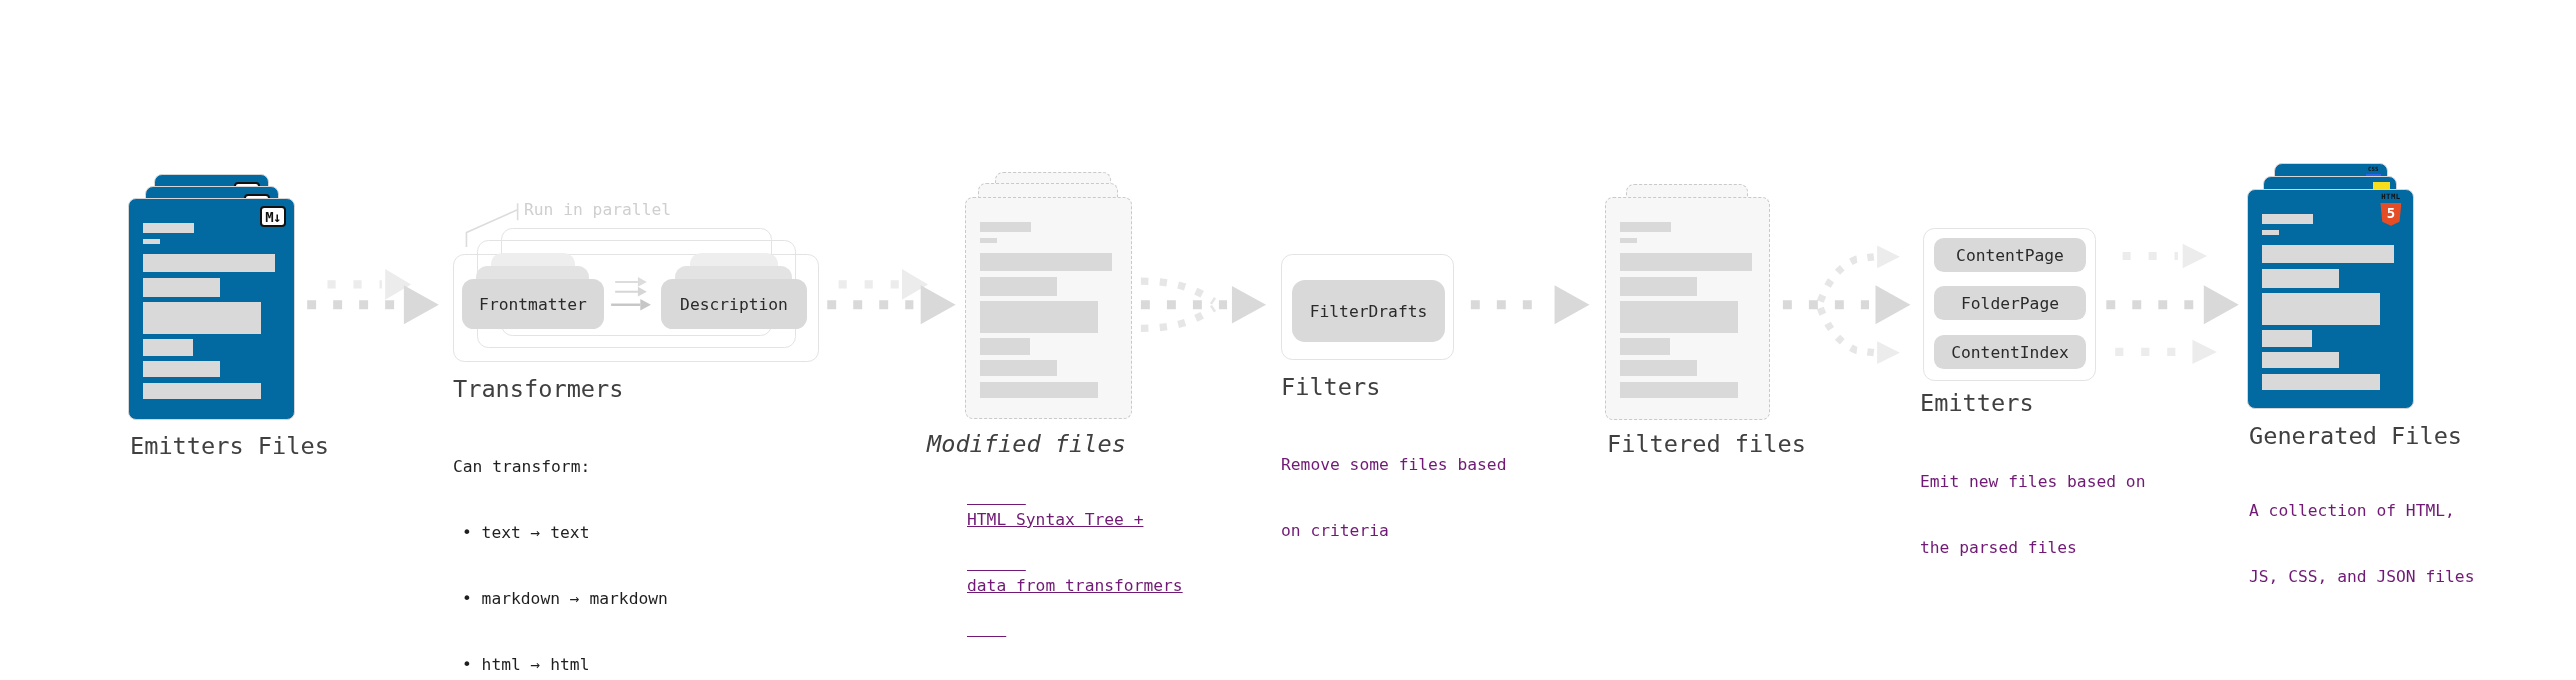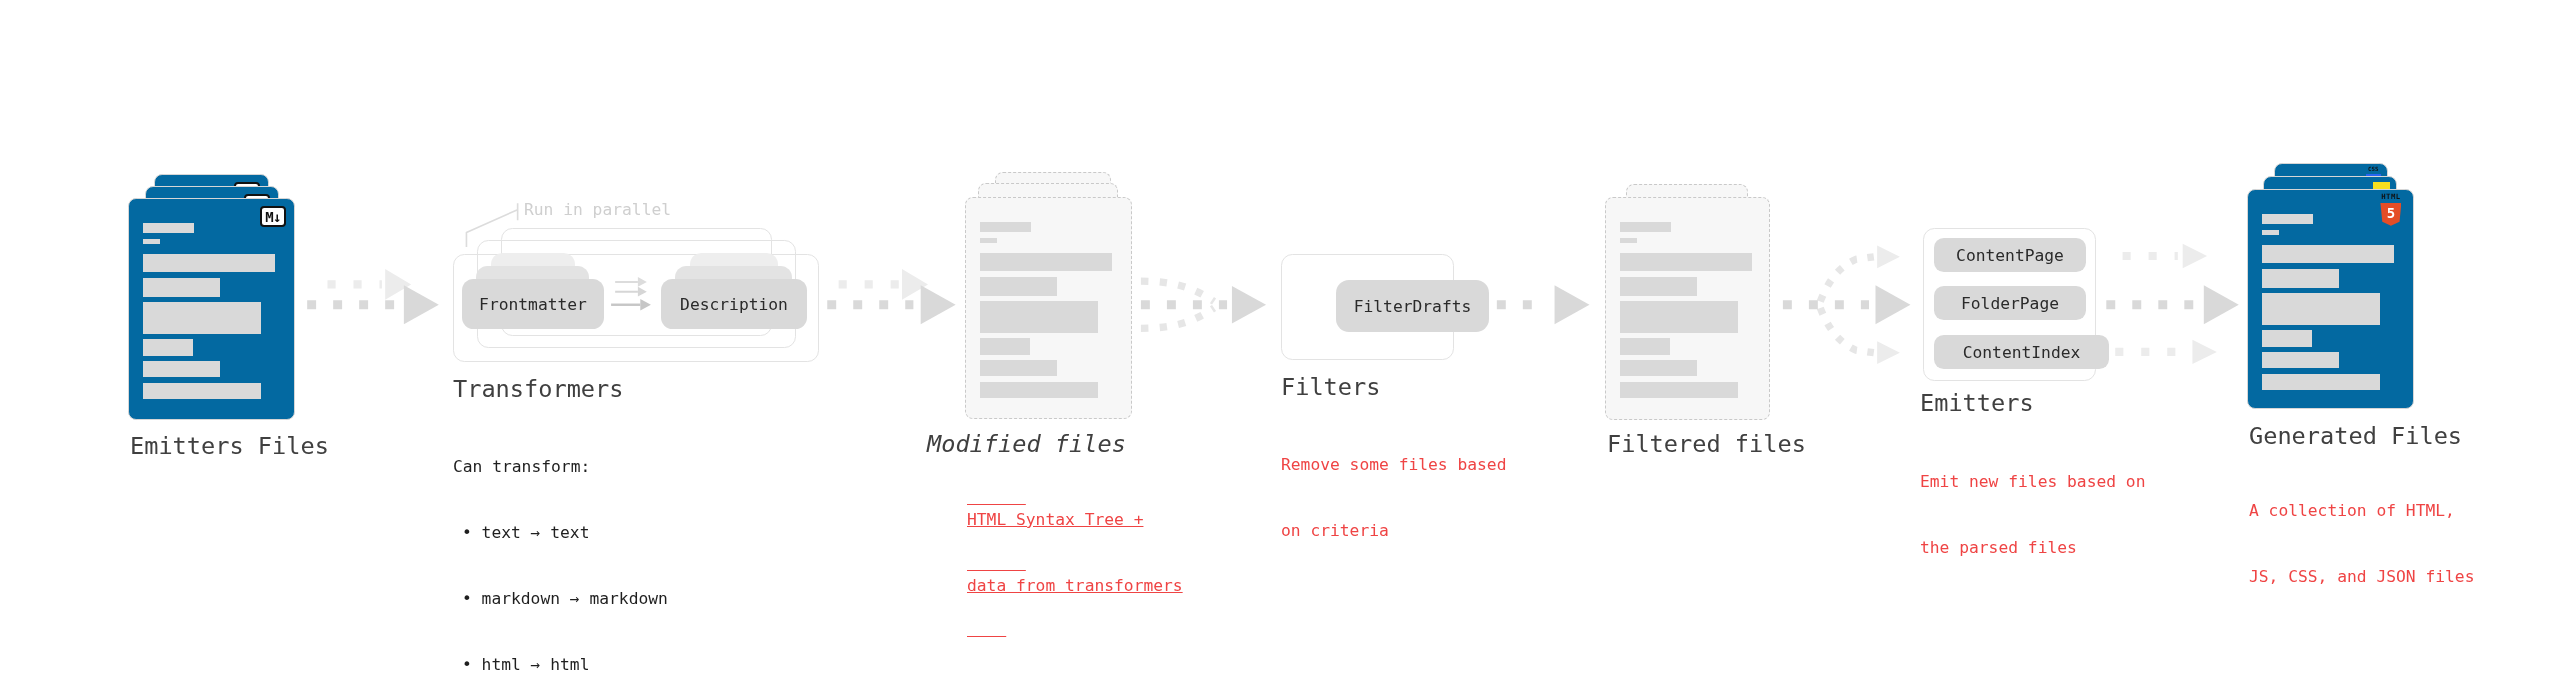--- a/index.html
+++ b/index.html
@@ -40,21 +40,21 @@
   
   .frame{position:absolute;border:1.6px solid #e3e3e3;border-radius:11.4px;box-sizing:border-box;background:transparent;}
   .frame-filled{background:#ffffff;}
   .pill{position:absolute;background:#d9d9d9;border-radius:11.4px;display:flex;align-items:center;
     justify-content:center;font-size:16.3px;color:#2a2a2a;box-sizing:border-box;}
   .ghost1{background:#e3e3e3;}
   .ghost2{background:#eeeeee;}
 
   
   .stage-title{position:absolute;font-size:23.6px;color:#404040;white-space:pre;z-index:6;}
-  .stage-sub{position:absolute;font-size:16.3px;color:#ef4444;line-height:22px;white-space:pre;z-index:6;}
+  .stage-sub{position:absolute;font-size:16.3px;color:#701a75;line-height:22px;white-space:pre;z-index:6;}
   .note{position:absolute;font-size:16.3px;color:#cfcfcf;white-space:pre;z-index:6;}
   .body-block{position:absolute;font-size:16.3px;color:#1f1f1f;line-height:22px;white-space:pre;z-index:6;}
   .body-block .indent{padding-left:9px;}
 </style>
 </head>
 <body>
 
 <div id="canvas">
 
   <svg id="arrows" width="2576" height="681" viewBox="0 0 3170 838">
@@ -178,21 +178,21 @@
     </div>
     <div class="stage-title" style="left:927px;top:430px;font-style:italic;">Modified files</div>
     <div class="stage-sub" style="left:967px;top:465px;text-decoration:underline;">
       <div>HTML Syntax Tree +</div>
       <div>data from transformers</div>
     </div>
   </div>
 
   <div>
     <div class="frame frame-filled z1" style="left:1281px;top:254px;width:173px;height:106px;"></div>
-    <div class="pill z2" style="left:1292px;top:280px;width:153px;height:52px;border-radius:13px;margin-left:44px;">FilterDrafts</div>
+    <div class="pill z2" style="left:1292px;top:280px;width:153px;height:62px;border-radius:13px;">FilterDrafts</div>
     <div class="stage-title" style="left:1281px;top:373px;">Filters</div>
     <div class="stage-sub" style="left:1281px;top:410px;">
       <div>Remove some files based</div>
       <div>on criteria</div>
     </div>
   </div>
 
   <div>
     <div class="doc-card card-dashed z1" style="left:1626px;top:184px;width:122px;height:222px;"></div>
     <div class="doc-card card-dashed z2" style="left:1605px;top:197px;width:165px;height:223px;">
@@ -207,21 +207,21 @@
         <div class="bar bar-wide"></div>
       </div>
     </div>
     <div class="stage-title" style="left:1607px;top:430px;">Filtered files</div>
   </div>
 
   <div>
     <div class="frame frame-filled z1" style="left:1923px;top:228px;width:173px;height:153px;"></div>
     <div class="pill z2" style="left:1934px;top:238px;width:152px;height:34px;border-radius:9.8px;">ContentPage</div>
     <div class="pill z2" style="left:1934px;top:286px;width:152px;height:34px;border-radius:9.8px;">FolderPage</div>
-    <div class="pill z2" style="left:1934px;top:335px;width:175px;height:34px;border-radius:9.8px;">ContentIndex</div>
+    <div class="pill z2" style="left:1934px;top:335px;width:152px;height:34px;border-radius:9.8px;">ContentIndex</div>
     <div class="stage-title" style="left:1920px;top:389px;">Emitters</div>
     <div class="stage-sub" style="left:1920px;top:427px;">
       <div>Emit new files based on</div>
       <div>the parsed files</div>
     </div>
   </div>
 
   <div>
     <div class="doc-card card-solid z1" style="left:2274px;top:163px;width:114px;height:220px;">
       <div class="css-badge">

